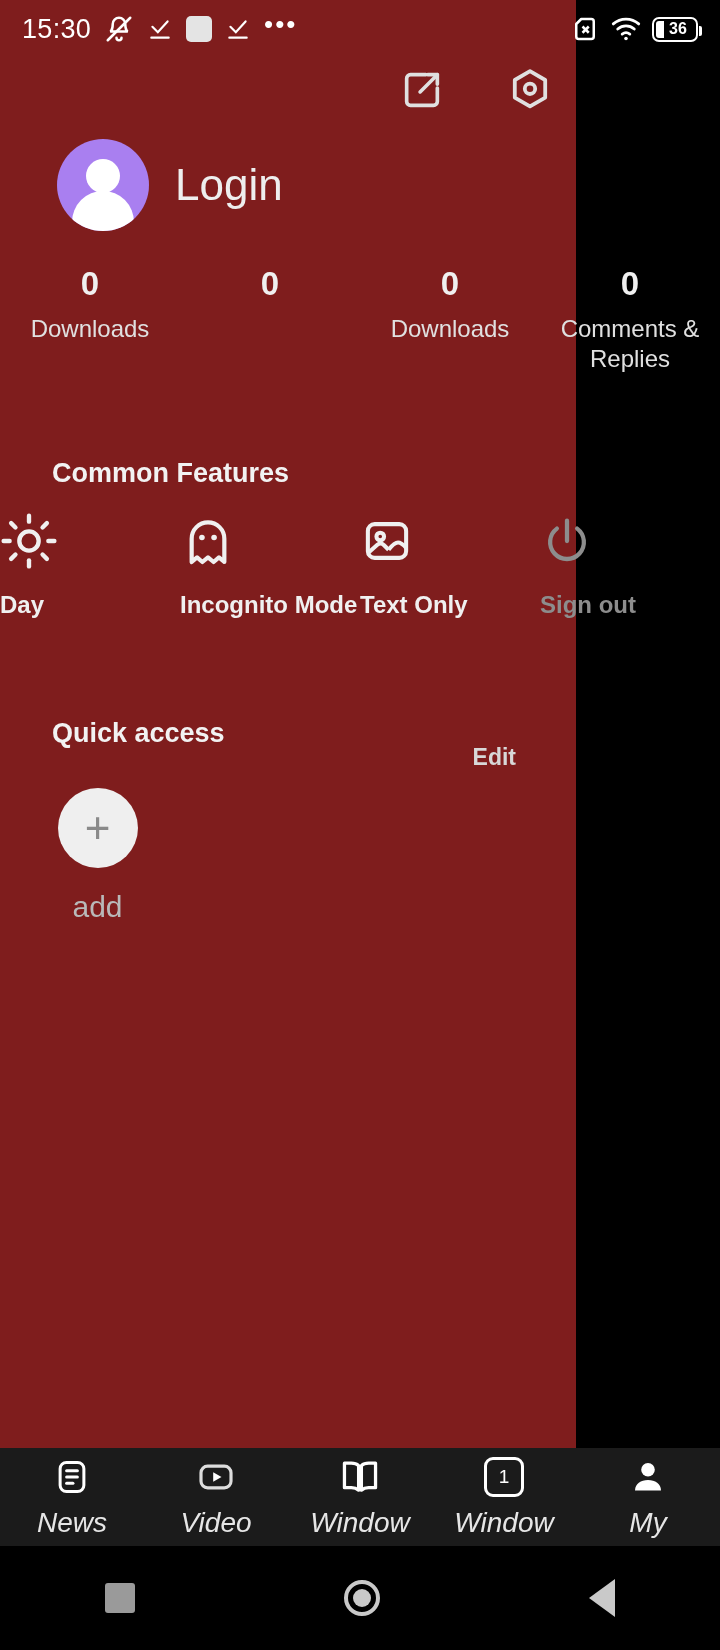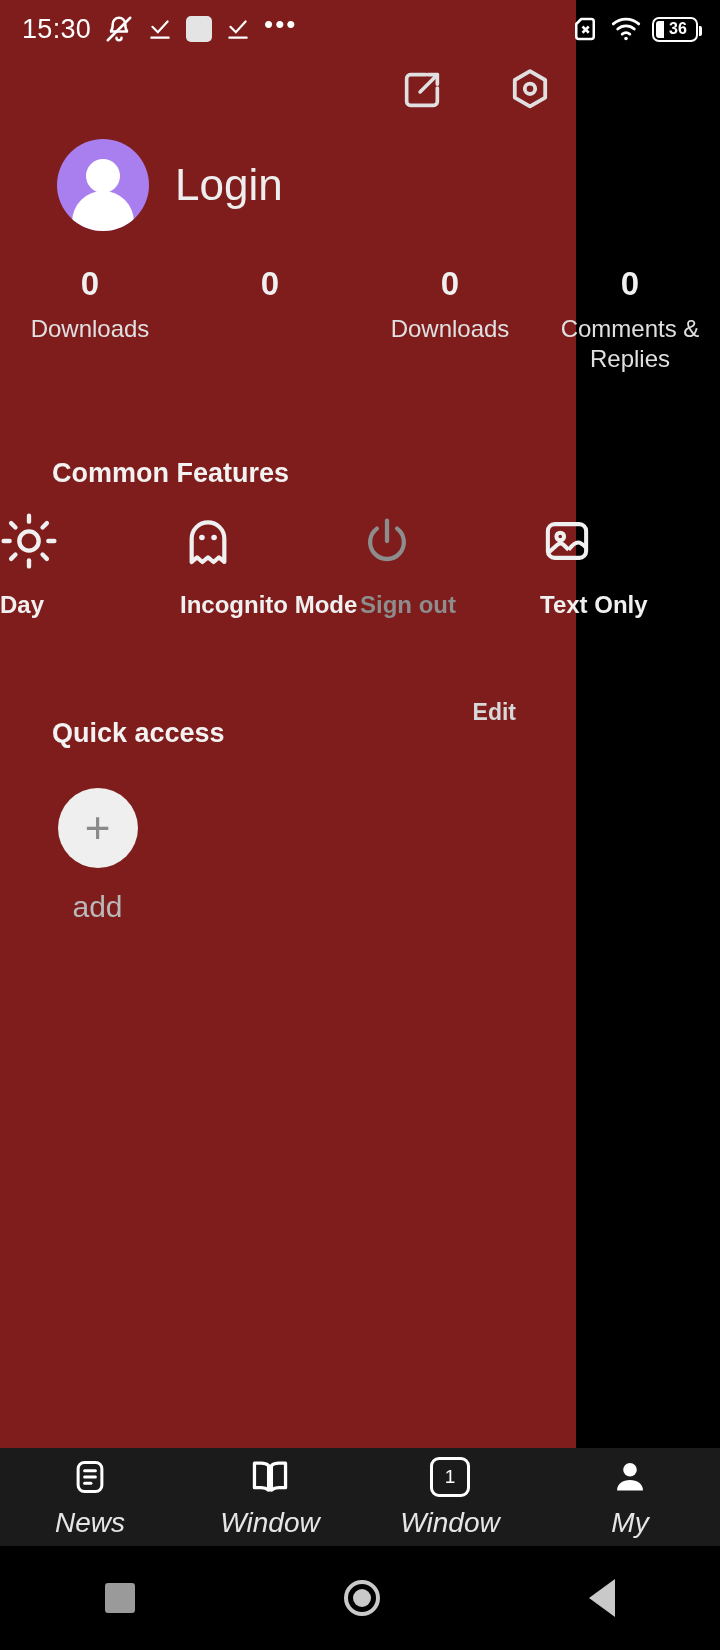--- a/index.html
+++ b/index.html
@@ -229,43 +229,43 @@
           <path d="M5 21v-10a7 7 0 0 1 14 0v10l-2.3-2-2.3 2-2.4-2-2.4 2L7.3 19z"></path>
           <circle cx="9.4" cy="10.5" r="1.2" fill="#f0f0f0" stroke="none"></circle>
           <circle cx="14.6" cy="10.5" r="1.2" fill="#f0f0f0" stroke="none"></circle>
         </svg>
       </div>
       <div class="feat-label">Incognito Mode</div>
     </div>
 
     <div class="feat">
       <div class="feat-ico">
-        <svg width="54" height="54" viewBox="0 0 24 24" fill="none" stroke="#8d8d8d" stroke-width="1.9" stroke-linecap="round">
-          <path d="M7.5 6.5a7.5 7.5 0 1 0 9 0"></path>
-          <line x1="12" y1="3" x2="12" y2="12"></line>
-        </svg>
-      </div>
-      <div class="feat-label dim">Sign out</div>
-    </div>
-
-    <div class="feat">
-      <div class="feat-ico">
         <svg width="54" height="54" viewBox="0 0 24 24" fill="none" stroke="#f0f0f0" stroke-width="1.8" stroke-linejoin="round">
           <rect x="3.5" y="4.5" width="17" height="15" rx="3"></rect>
           <circle cx="9" cy="10" r="1.7"></circle>
           <path d="M3.7 17.2l4-3.5c1-.9 2.2-.6 3 .2l2 2"></path>
           <path d="M12.7 15.9c1.7-2.1 3-3.2 4.2-3.2 1.1 0 2.3.9 3.6 2.3"></path>
         </svg>
       </div>
       <div class="feat-label">Text Only</div>
     </div>
+
+    <div class="feat">
+      <div class="feat-ico">
+        <svg width="54" height="54" viewBox="0 0 24 24" fill="none" stroke="#8d8d8d" stroke-width="1.9" stroke-linecap="round">
+          <path d="M7.5 6.5a7.5 7.5 0 1 0 9 0"></path>
+          <line x1="12" y1="3" x2="12" y2="12"></line>
+        </svg>
+      </div>
+      <div class="feat-label dim">Sign out</div>
+    </div>
   </div>
 
   <div class="sec-head" style="top:718px;">Quick access</div>
-  <div class="edit-link" style="top:699px;">Edit</div>
+  <div class="edit-link" style="top:744px;">Edit</div>
 
   <div class="qa-grid">
     <div class="qa-item">
       <div class="qa-add">+</div>
       <div class="qa-label">add</div>
     </div>
   </div>
 
   <div class="bottomnav">
     <div class="nav-item">
@@ -273,20 +273,29 @@
         <svg width="38" height="38" viewBox="0 0 24 24" fill="none" stroke="#fff" stroke-width="1.9" stroke-linecap="round" stroke-linejoin="round">
           <rect x="4.5" y="2.8" width="15" height="18.4" rx="4"></rect>
           <line x1="8.6" y1="8" x2="15.4" y2="8"></line>
           <line x1="8.6" y1="12" x2="15.4" y2="12"></line>
           <line x1="8.6" y1="16" x2="12.6" y2="16"></line>
         </svg>
       </div>
       <div class="nav-label">News</div>
     </div>
 
+    <div class="nav-item">
+      <div class="nav-ico">
+        <svg width="40" height="40" viewBox="0 0 24 24" fill="none" stroke="#ddd" stroke-width="1.9" stroke-linejoin="round">
+          <rect x="3" y="5.5" width="18" height="13" rx="4"></rect>
+          <path d="M10.3 9.2l5 2.8-5 2.8z" fill="#fff" stroke="none"></path>
+        </svg>
+      </div>
+      <div class="nav-label">Video</div>
+    </div>
 
     <div class="nav-item">
       <div class="nav-ico">
         <svg width="42" height="38" viewBox="0 0 24 22" fill="none" stroke="#fff" stroke-width="1.9" stroke-linejoin="round">
           <path d="M11.2 4.4v14.2c-1.2-1-2.4-1.4-4.2-1.4H3V3h4c1.8 0 3.1.4 4.2 1.4z"></path>
           <path d="M12.8 4.4v14.2c1.2-1 2.4-1.4 4.2-1.4H21V3h-4c-1.8 0-3.1.4-4.2 1.4z"></path>
         </svg>
       </div>
       <div class="nav-label">Window</div>
     </div>

